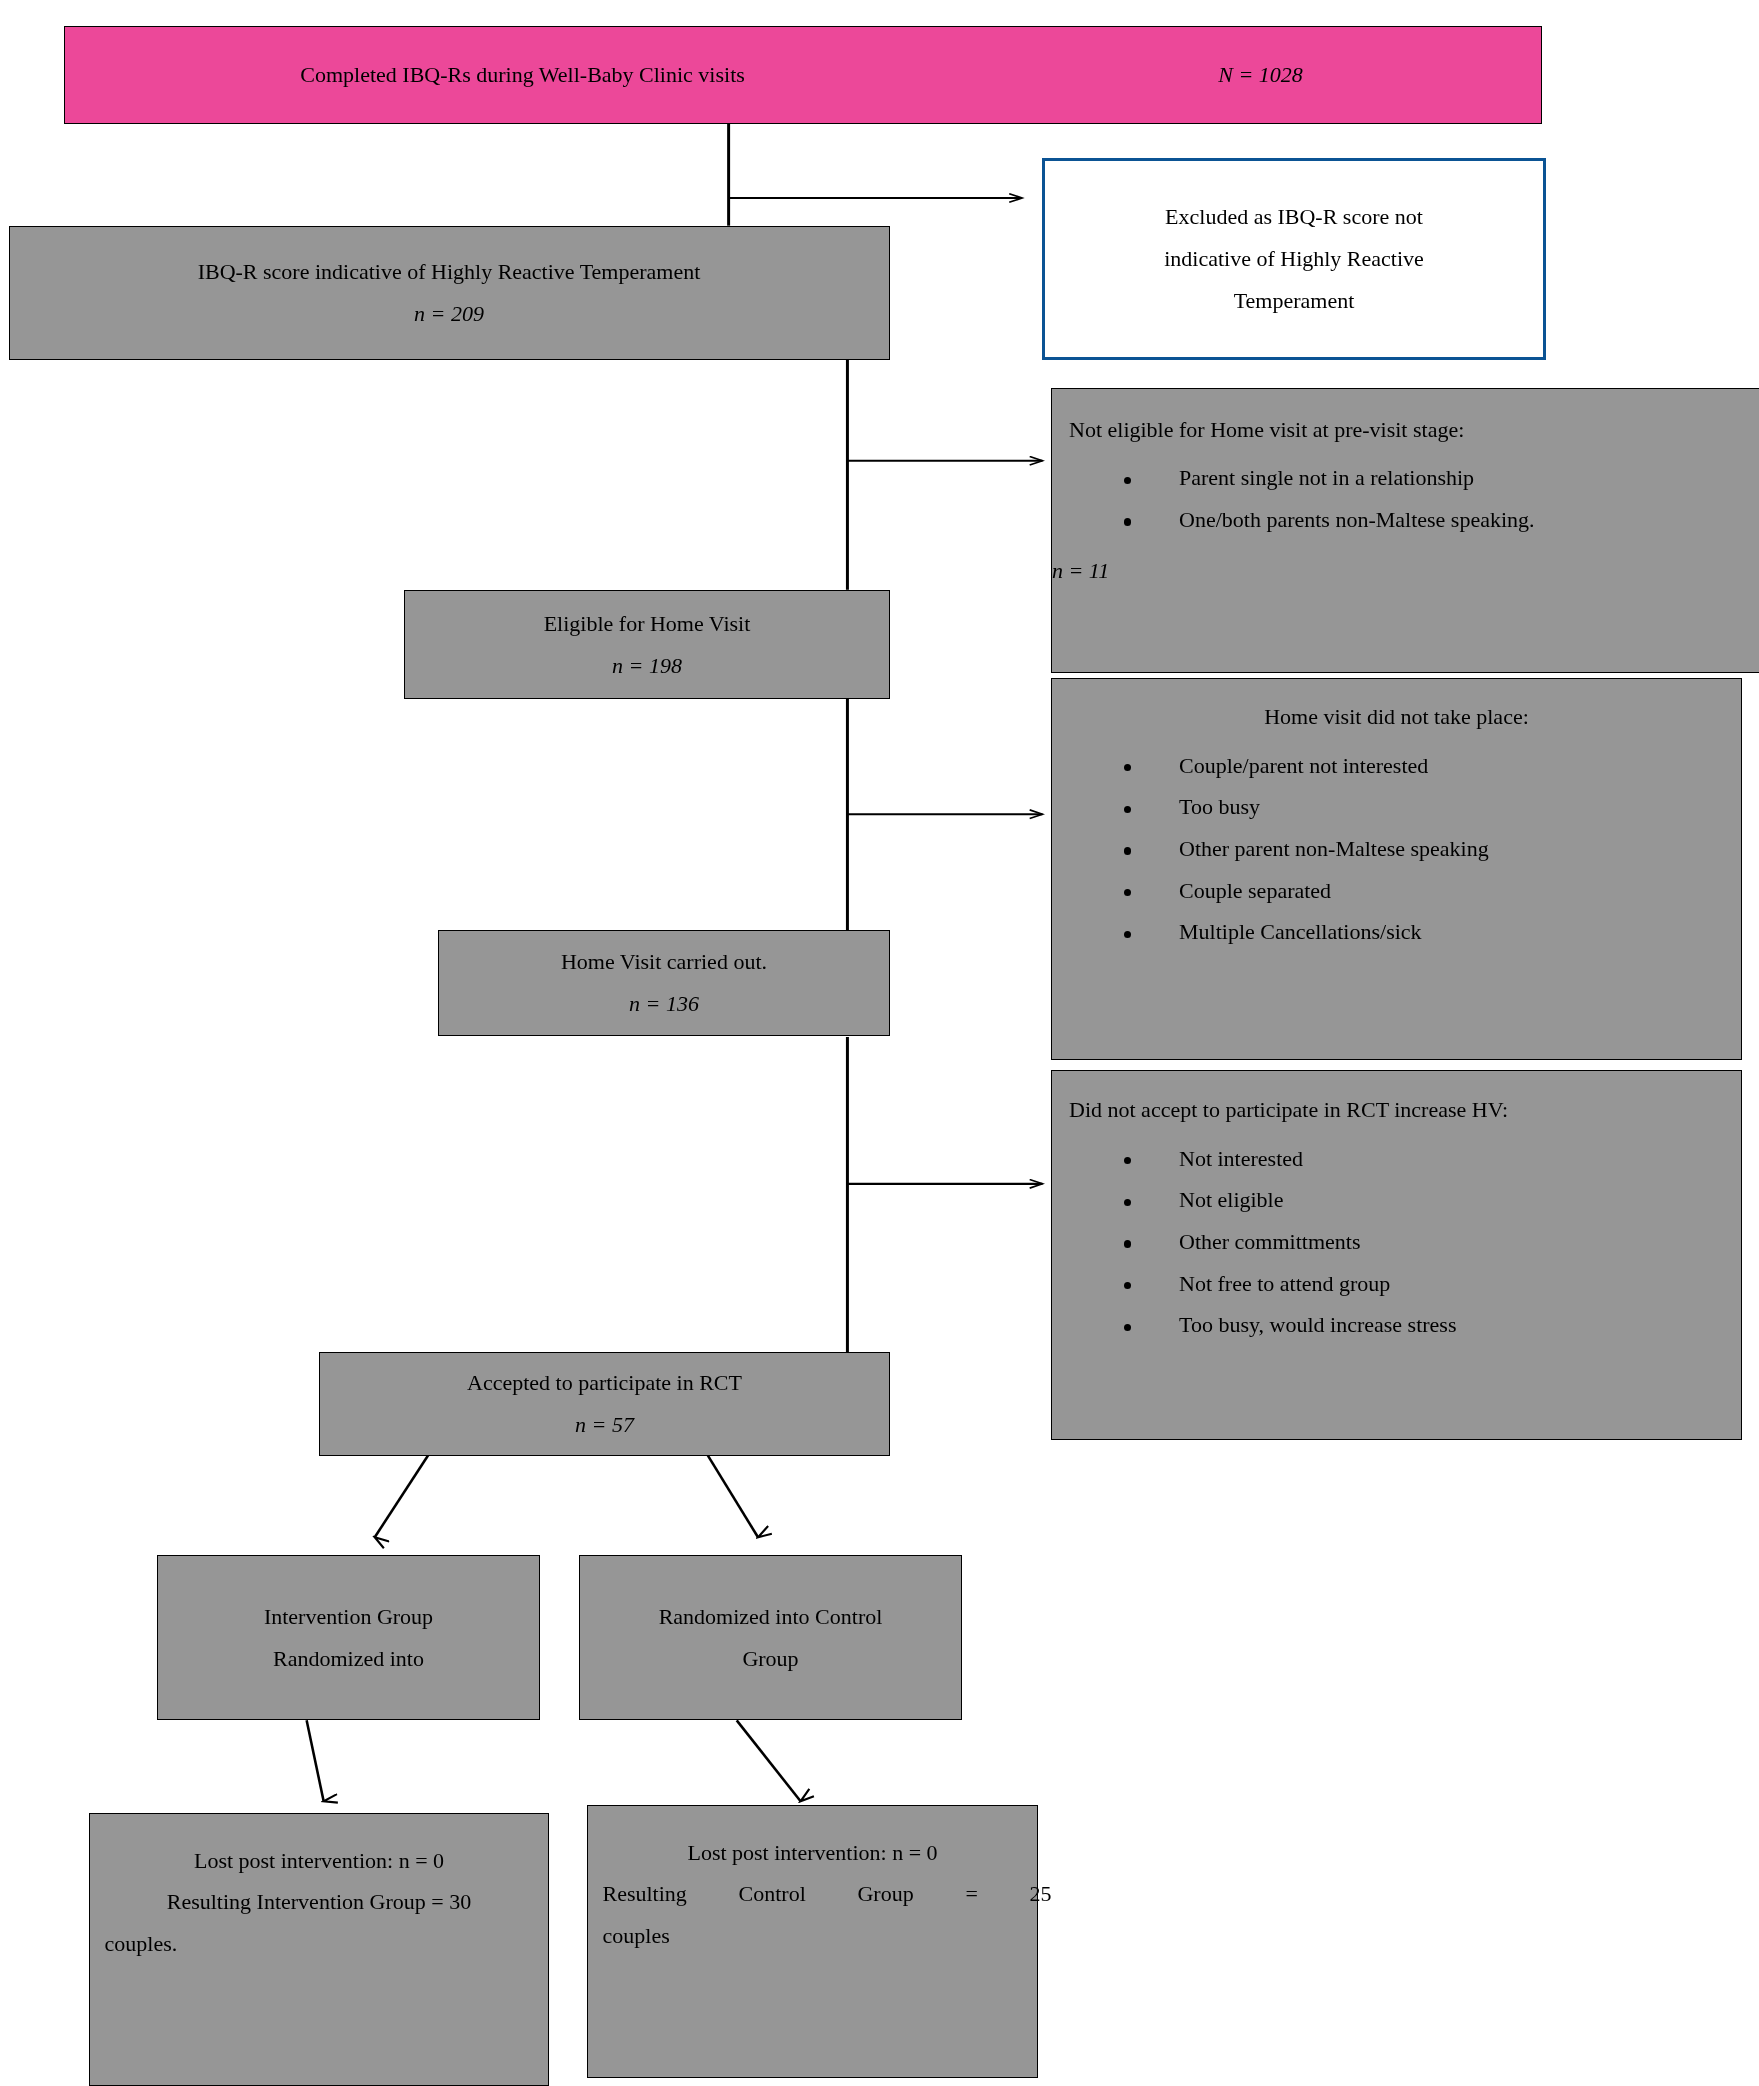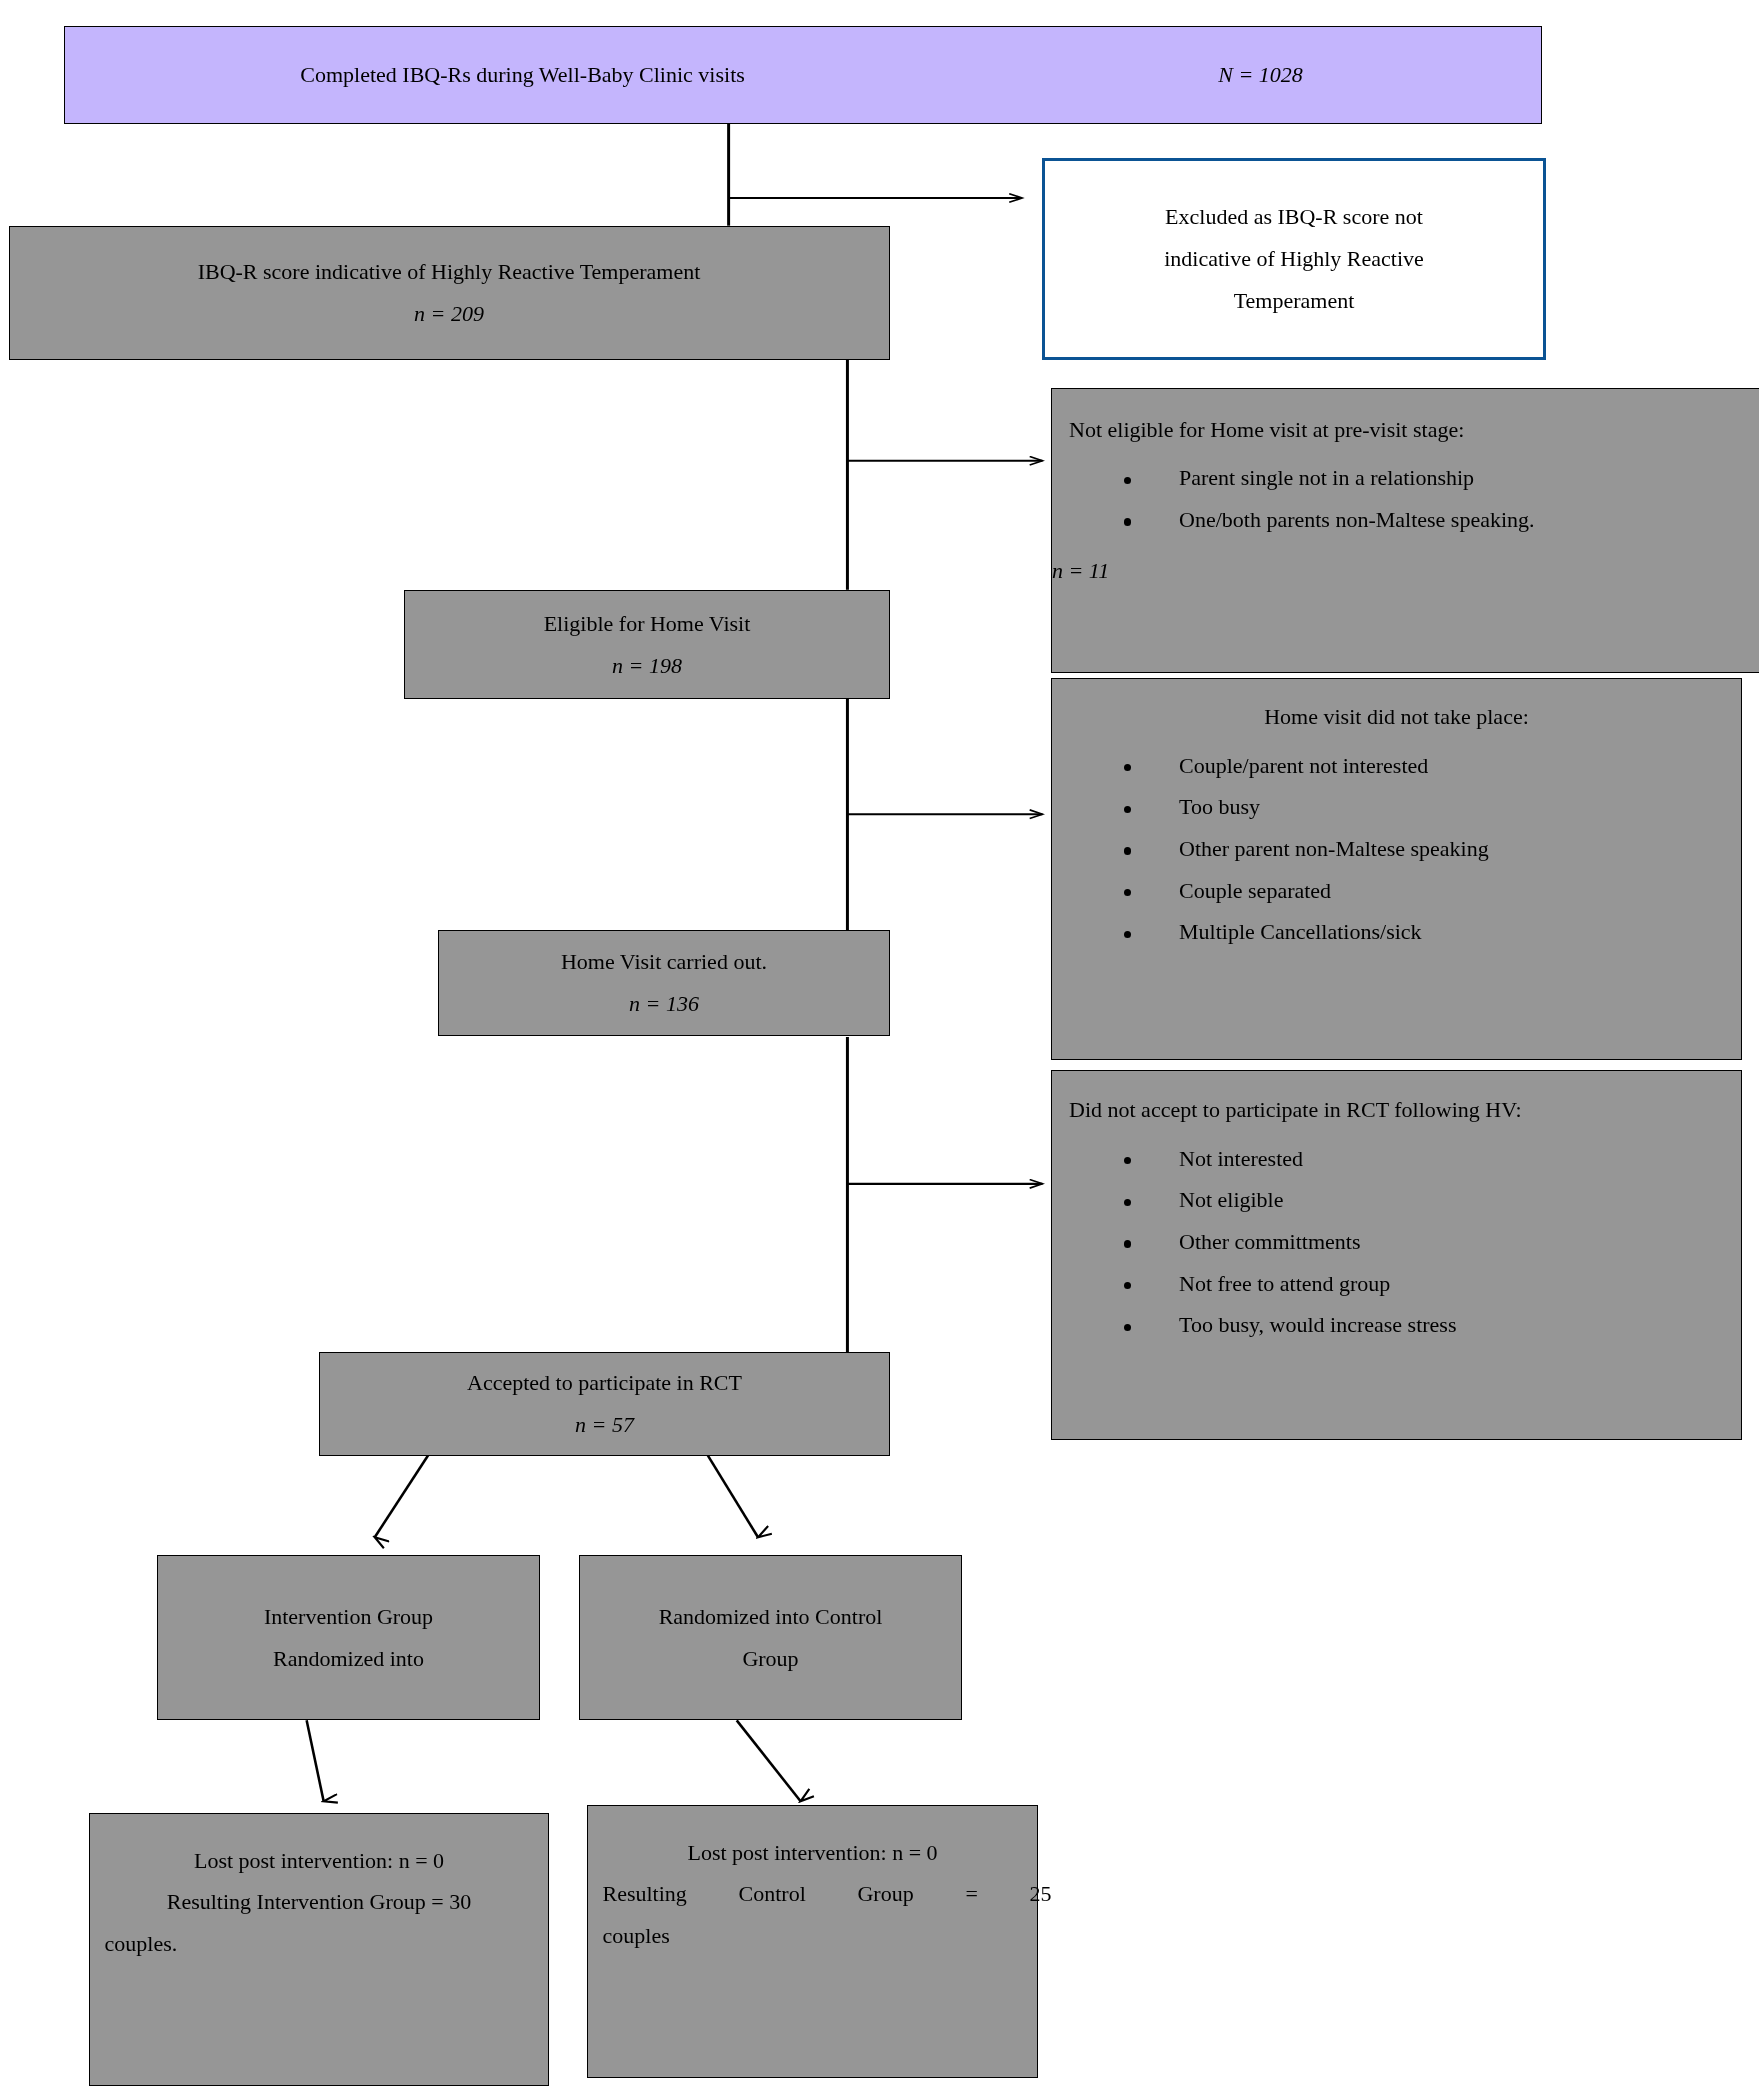--- a/index.html
+++ b/index.html
@@ -24,21 +24,21 @@
     flex-direction: column;
     justify-content: center;
     line-height: 1.9;
   }
   .node.gray {
     background: #969696;
     border: 1.3px solid #000000;
     box-shadow: 3px 3px 0 -0.4px rgba(0,0,0,0.0);
   }
   .node.white {
-    background: #c4b5fd;
+    background: #ec4899;
     border: 1.3px solid #000000;
     justify-content: center;
   }
   .node.blue {
     background: #ffffff;
     border: 3px solid #0B5394;
   }
   .node .ln {
     display: block;
     width: 100%;
@@ -203,21 +203,21 @@
       <li>Multiple Cancellations/sick</li>
     </ul>
   </div>
 
   <div class="node gray" style="left:438px; top:930px; width:452px; height:106px;">
     <span class="ln">Home Visit carried out.</span>
     <span class="ln it">n = 136</span>
   </div>
 
   <div class="node gray" style="left:1051px; top:1070px; width:691px; height:370px; justify-content:flex-start; padding-top:18px;">
-    <span class="boxtitle lft">Did not accept to participate in RCT following HV:</span>
+    <span class="boxtitle lft">Did not accept to participate in RCT increase HV:</span>
     <ul class="bl">
       <li>Not interested</li>
       <li>Not eligible</li>
       <li>Other committments</li>
       <li>Not free to attend group</li>
       <li>Too busy, would increase stress</li>
     </ul>
   </div>
 
   <div class="node gray" style="left:319px; top:1352px; width:571px; height:104px;">

